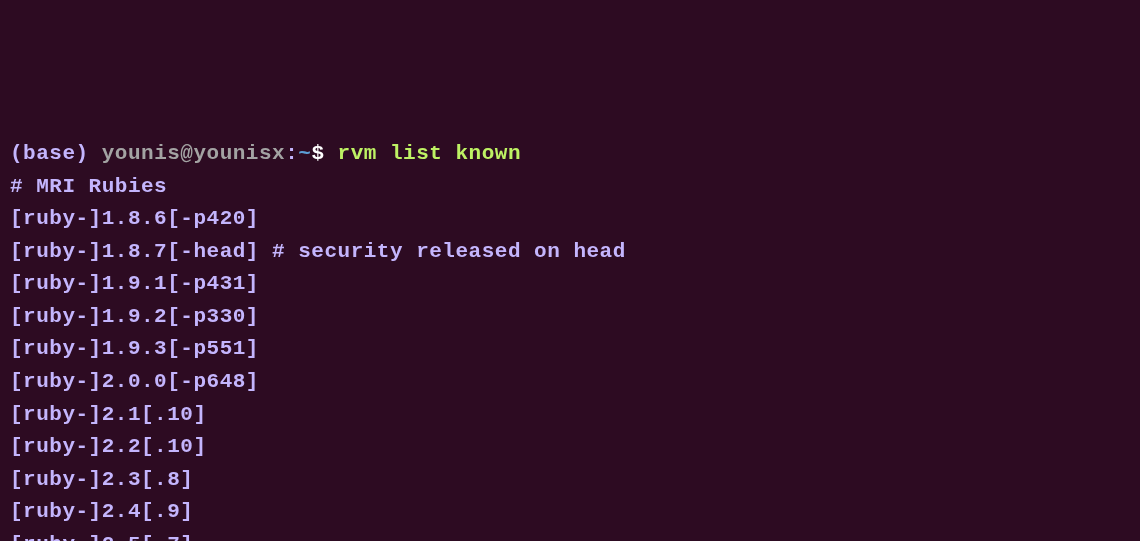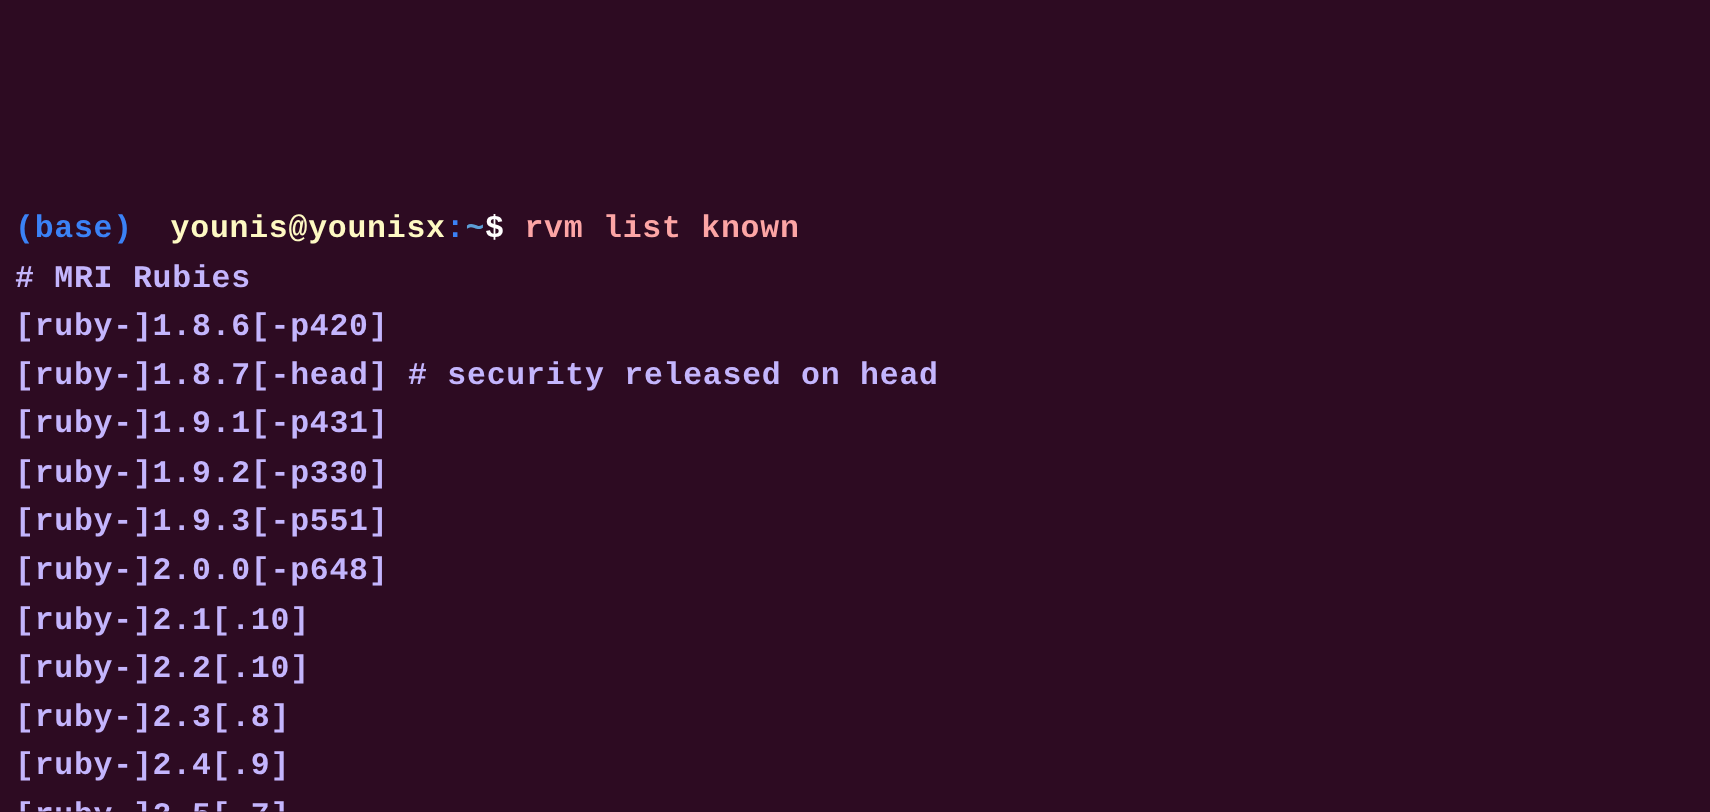--- a/index.html
+++ b/index.html
@@ -15,34 +15,33 @@
       color: #ffffff;
       padding: 8px 10px;
       line-height: 1.55;
       white-space: pre;
       overflow: hidden;
       width: 1140px;
       height: 541px;
       letter-spacing: 0.5px;
     }
     .prompt-base {
-      color: #3b82f6;
+      color: #c4b5fd;
     }
     .prompt-user {
-      color: #fef9c3;
-      margin-left: 12px;
+      color: #a3a3a3;
     }
     .prompt-path {
       color: #5c9ed6;
     }
     .prompt-dollar {
       color: #ffffff;
     }
     .command {
-      color: #fca5a5;
+      color: #bef264;
     }
     .output {
       color: #c4b5fd;
     }
     .line {
       display: block;
     }
   </style>
 </head>
 <body>

